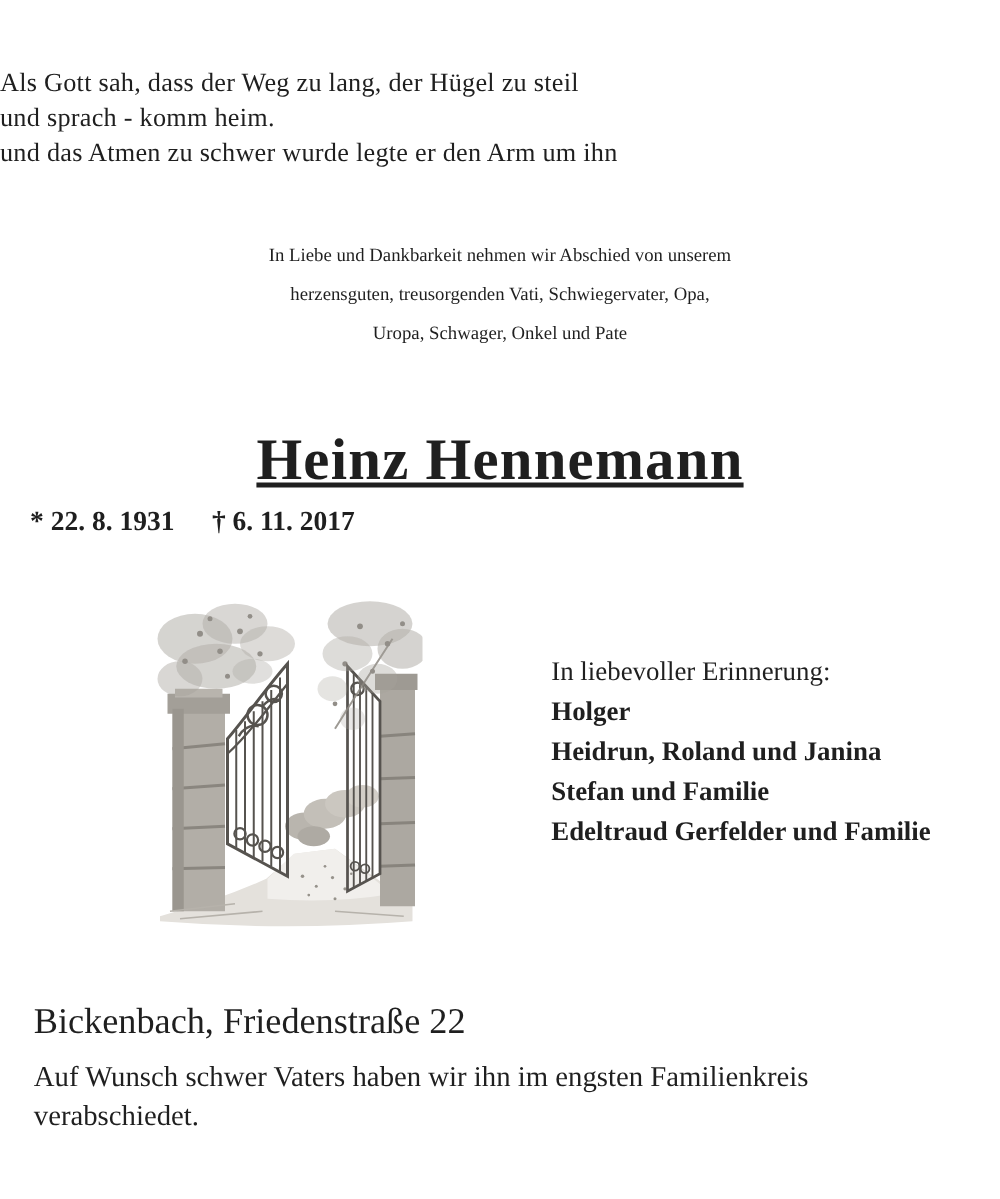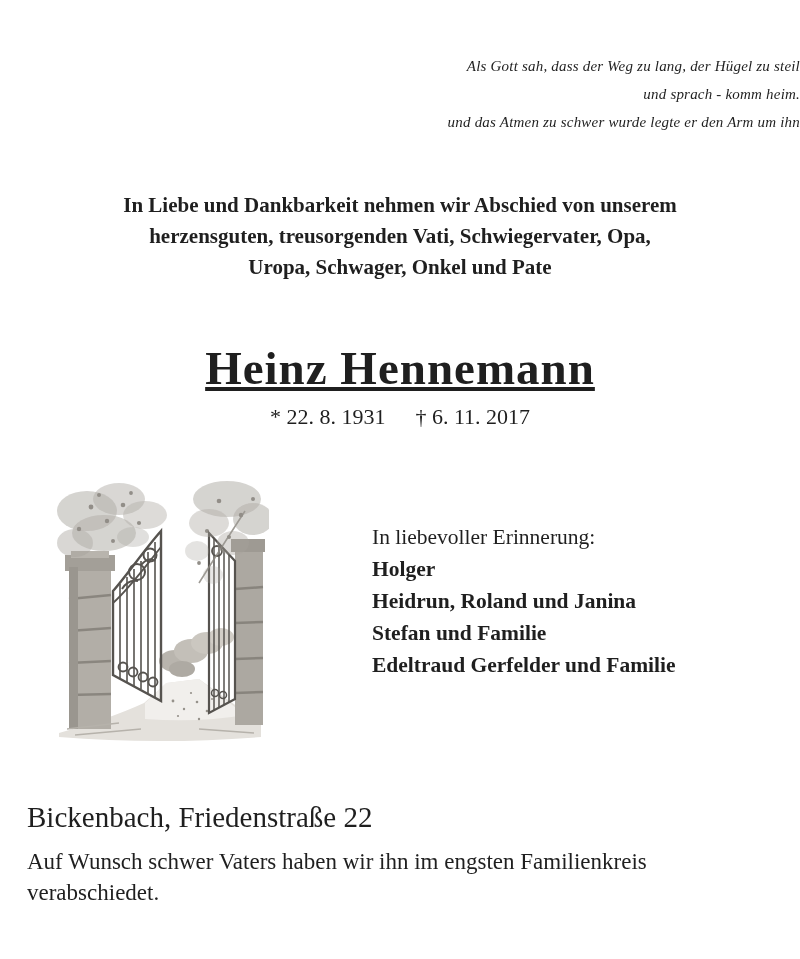--- a/index.html
+++ b/index.html
@@ -15,55 +15,54 @@
     color: #1f1f1f;
   }
   .obituary {
     position: relative;
     width: 800px;
     height: 959px;
     background: #ffffff;
   }
   .quote {
     margin: 52px auto 0;
-    text-align: right;
-    font-style: italic;
-    font-size: 15px;
+    text-align: left;
+    font-size: 21px;
     line-height: 28px;
     letter-spacing: 0.2px;
   }
   .intro {
     margin-top: 54px;
     text-align: center;
-    font-size: 21px;
+    font-size: 15px;
     line-height: 31px;
-    font-weight: bold;
   }
   .deceased-name {
     margin-top: 58px;
     text-align: center;
     font-weight: bold;
     font-size: 47px;
     line-height: 54px;
     letter-spacing: 1px;
     text-decoration: underline;
   }
   .dates {
     margin-top: 8px;
-    text-align: center;
-    font-weight: normal;
+    text-align: left;
+    font-weight: bold;
     font-size: 22px;
     line-height: 28px;
+    padding-left: 24px;
   }
   .dates .death-date { margin-left: 30px; }
   .middle {
     margin-top: 40px;
     display: flex;
     align-items: flex-start;
-    padding-left: 49px;
+    padding-left: 118px;
   }
   .gate-art {
     width: 220px;
     height: 275px;
     flex: 0 0 auto;
   }
   .memorial {
     margin-left: 103px;
     margin-top: 50px;
     font-size: 21.5px;

